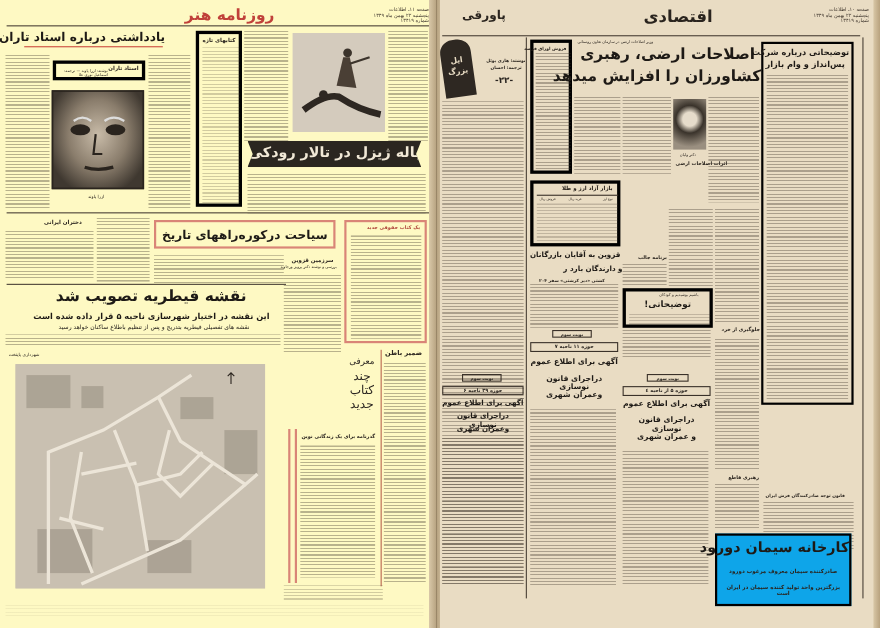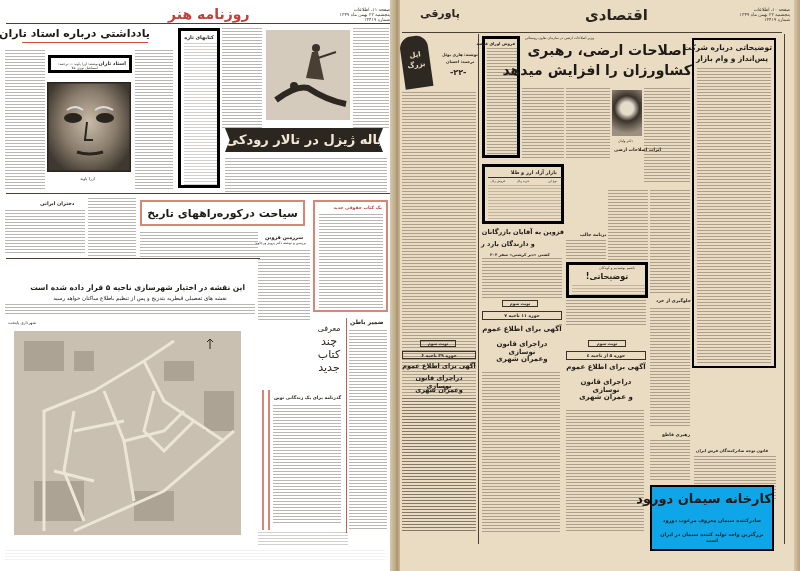--- a/index.html
+++ b/index.html
@@ -1,19 +1,19 @@
 <!DOCTYPE html>
 <html><head>
 <meta charset="utf-8">
 <style>
   * { box-sizing: border-box; margin: 0; padding: 0; }
   html, body { width: 800px; height: 571px; overflow: hidden; background: #cfc0a4; }
   body { font-family: "DejaVu Sans", sans-serif; color: #2a2520; position: relative; }
   .spread { position: absolute; left: 0; top: 0; width: 800px; height: 571px; background: #e6d8bf; }
-  .page { position: absolute; top: 0; height: 571px; background: #ffffff; }
+  .page { position: absolute; top: 0; height: 571px; background: #fef9c3; }
   .page.left { left: 0; width: 393px; }
   .page.right { left: 400px; width: 400px; background: #e9dcc3; }
   .gutter { position: absolute; left: 390px; top: 0; width: 14px; height: 571px;
     background: linear-gradient(to right, #d9c8a8, #b9a583 45%, #8f7c5e 50%, #b9a583 55%, #dccbac); }
   .edge { position: absolute; right: 0; top: 0; width: 6px; height: 571px; background: linear-gradient(to right,#d8c7a6,#b8a27e); }
   .abs { position: absolute; }
   .rule { position: absolute; background: #4a4036; }
   .text-block {
     position: absolute;
     background-image: repeating-linear-gradient(to bottom, rgba(60,50,40,0.42) 0 1px, transparent 1px 3px);
@@ -107,20 +107,21 @@
     <div class="text-block" style="left:140px;top:232px;width:118px;height:26px;"></div>
     <div class="abs small-h" style="left:265px;top:234px;font-size:5px;">سرزمین قزوین</div>
     <div class="abs small-h" style="left:255px;top:241px;font-size:3.5px;font-weight:normal;">بررسی و نوشته دکتر پرویز ورجاوند</div>
 
     <div class="box red" style="left:313px;top:200px;width:75px;height:112px;">
       <div class="small-h" style="position:absolute;right:4px;top:3px;font-size:4.5px;color:#b0463b;">یک کتاب حقوقی جدید</div>
       <div class="text-block" style="left:4px;top:12px;width:64px;height:94px;"></div>
     </div>
 
     <div class="rule" style="left:6px;top:258px;width:254px;height:1px;"></div>
+    <div class="abs h1" style="left:50px;top:262px;width:175px;font-size:14px;">نقشه قیطریه تصویب شد</div>
     <div class="abs h1" style="left:40px;top:283px;width:205px;font-size:7.5px;">این نقشه در اختیار شهرسازی ناحیه ۵ قرار داده شده است</div>
     <div class="abs h1" style="left:40px;top:295px;width:200px;font-size:5.5px;font-weight:normal;">نقشه های تفصیلی قیطریه بتدریج و پس از تنظیم باطلاع ساکنان خواهد رسید</div>
     <div class="text-block" style="left:5px;top:304px;width:250px;height:12px;"></div>
     <div class="abs small-h" style="left:8px;top:320px;font-size:4px;font-weight:normal;">شهرداری پایتخت</div>
 
     <div class="map" style="left:14px;top:331px;width:227px;height:204px;">
       <svg viewBox="0 0 227 204">
         <rect width="227" height="204" fill="#c9c0b1"></rect>
         <g fill="#9a9183" opacity="0.6">
           <rect x="10" y="10" width="40" height="30"></rect>
@@ -209,21 +210,21 @@
     <div class="box" style="left:82px;top:164px;width:82px;height:60px;">
       <div class="small-h" style="position:absolute;right:4px;top:2px;font-size:5px;">بازار آزاد ارز و طلا</div>
       <div style="position:absolute;left:3px;top:10px;width:74px;height:1px;background:#3a3129;"></div>
       <div class="small-h" style="position:absolute;right:4px;top:12px;font-size:3px;font-weight:normal;">نوع ارز</div>
       <div class="small-h" style="position:absolute;right:32px;top:12px;font-size:3px;font-weight:normal;">خرید ریال</div>
       <div class="small-h" style="position:absolute;right:56px;top:12px;font-size:3px;font-weight:normal;">فروش ریال</div>
       <div class="text-block light" style="left:3px;top:18px;width:74px;height:36px;"></div>
     </div>
 
     <div class="abs h1" style="left:84px;top:228px;width:80px;font-size:6.5px;">قزوین به آقایان بازرگانان</div>
-    <div class="abs h1" style="left:68px;top:240px;width:80px;font-size:6.5px;">و دارندگان بارد ر</div>
+    <div class="abs h1" style="left:99px;top:240px;width:80px;font-size:6.5px;">و دارندگان بارد ر</div>
     <div class="abs small-h" style="left:90px;top:252px;font-size:4px;">کشتی «دیر کرشتی» سفر ۲۰۴</div>
     <div class="text-block" style="left:82px;top:258px;width:80px;height:40px;"></div>
 
     <div class="abs small-h" style="left:180px;top:232px;font-size:4.5px;">برنامه جالب</div>
     <div class="text-block" style="left:166px;top:240px;width:40px;height:20px;"></div>
     <div class="text-block" style="left:208px;top:190px;width:40px;height:70px;"></div>
     <div class="box" style="left:166px;top:262px;width:82px;height:36px;">
       <div class="small-h" style="position:absolute;right:10px;top:1px;font-size:3.5px;font-weight:normal;">باشیم بوشیدیم و کودکان</div>
       <div class="h1" style="position:absolute;left:0;right:0;top:7px;font-size:8px;">توضیحاتی!</div>
       <div class="text-block light" style="left:3px;top:20px;width:74px;height:12px;"></div>

